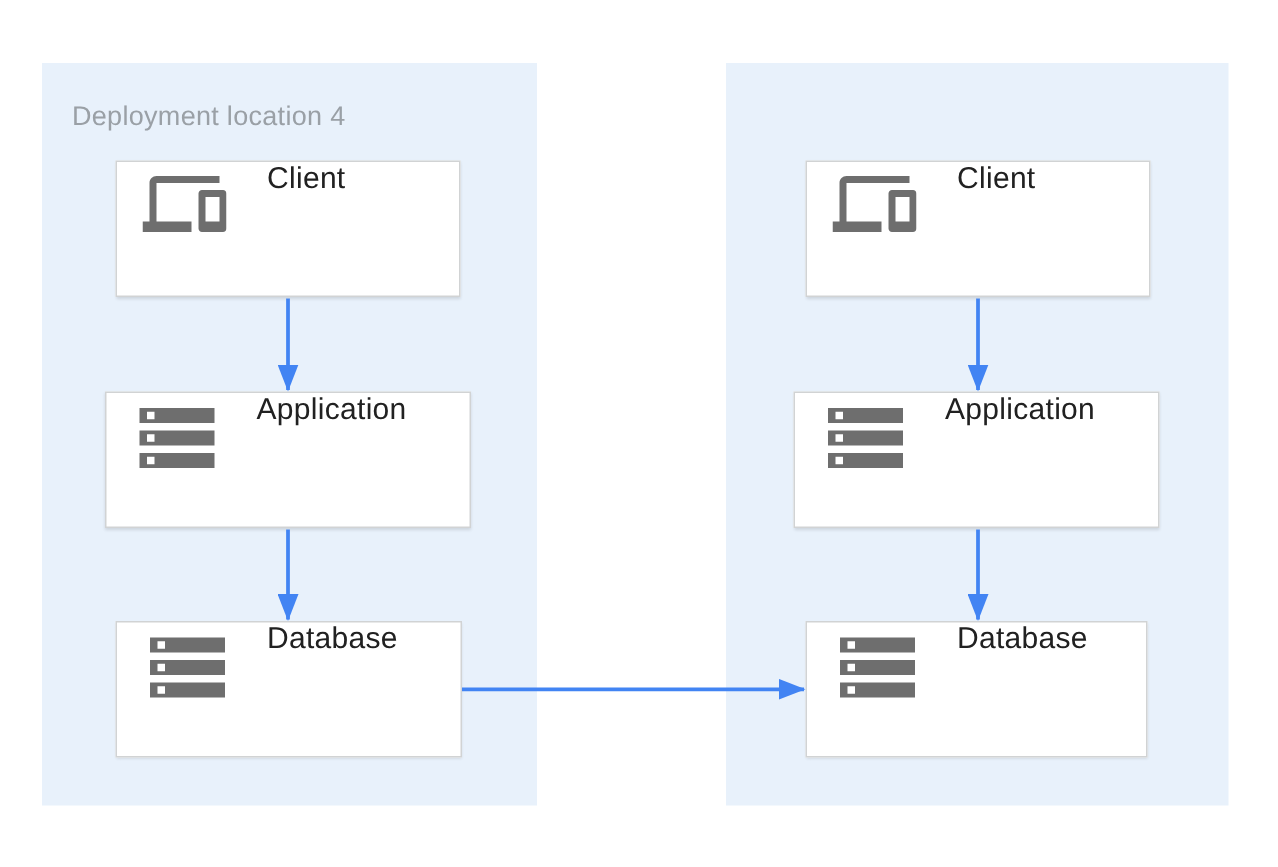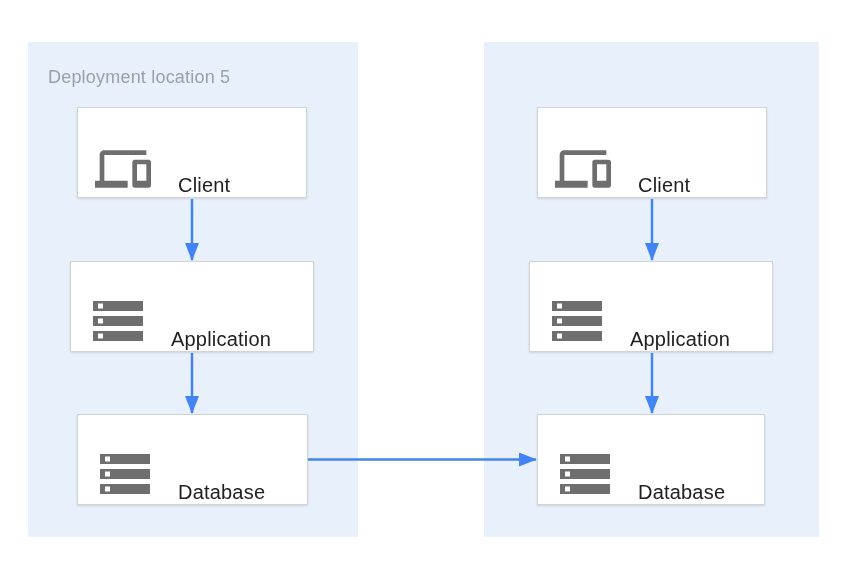--- a/index.html
+++ b/index.html
@@ -30,21 +30,21 @@
     white-space: nowrap;
   }
   .node {
     position: absolute;
     box-sizing: border-box;
     height: 91px;
     background: #ffffff;
     border: 1px solid #D1D3D4;
     box-shadow: 0 1px 2px rgba(0,0,0,0.12);
     display: flex;
-    align-items: flex-end;
+    align-items: flex-start;
     padding-left: 17px;
   }
   .node-client-1 { left: 49px; top: 65px;  width: 230px; }
   .node-app-1    { left: 42px; top: 219px; width: 244px; }
   .node-db-1     { left: 49px; top: 372px; width: 231px; }
   .node-client-2 { left: 53px; top: 65px;  width: 230px; }
   .node-app-2    { left: 45px; top: 219px; width: 244px; }
   .node-db-2     { left: 53px; top: 372px; width: 228px; }
   .icon-slot {
     width: 63px;
@@ -67,21 +67,21 @@
     pointer-events: none;
     z-index: 5;
   }
 </style>
 </head>
 <body>
 
 <div class="canvas">
 
   <section class="group group-1">
-    <div class="group-title">Deployment location 5</div>
+    <div class="group-title">Deployment location 4</div>
 
     <div class="node node-client-1">
       <span class="icon-slot">
         <svg width="56" height="56" viewBox="0 0 24 24">
           <path d="M4 6h18V4H4c-1.1 0-2 .9-2 2v11H0v3h14v-3H4V6zm19 2h-6c-.55 0-1 .45-1 1v10c0 .55.45 1 1 1h6c.55 0 1-.45 1-1V9c0-.55-.45-1-1-1zm-1 9h-4v-7h4v7z"></path>
         </svg>
       </span>
       <span class="node-label">Client</span>
     </div>
 

